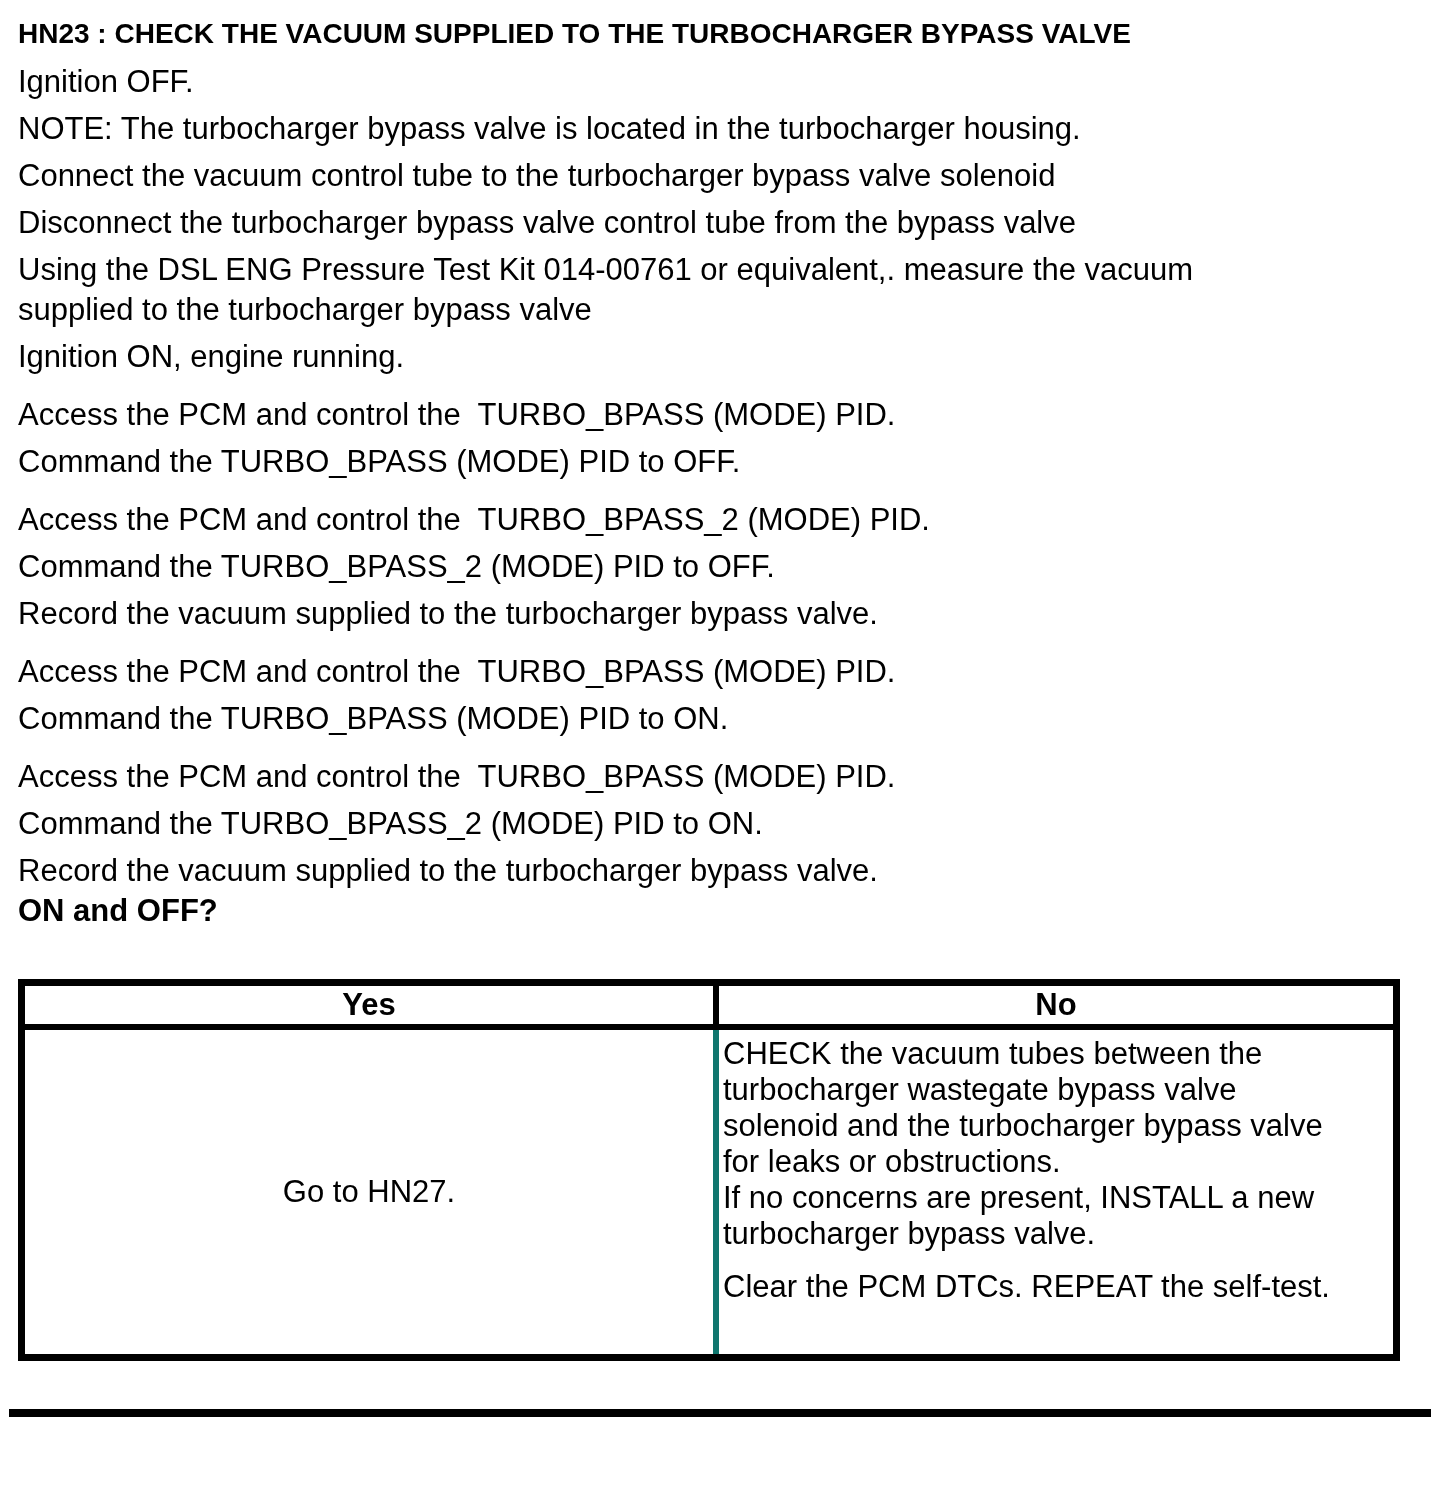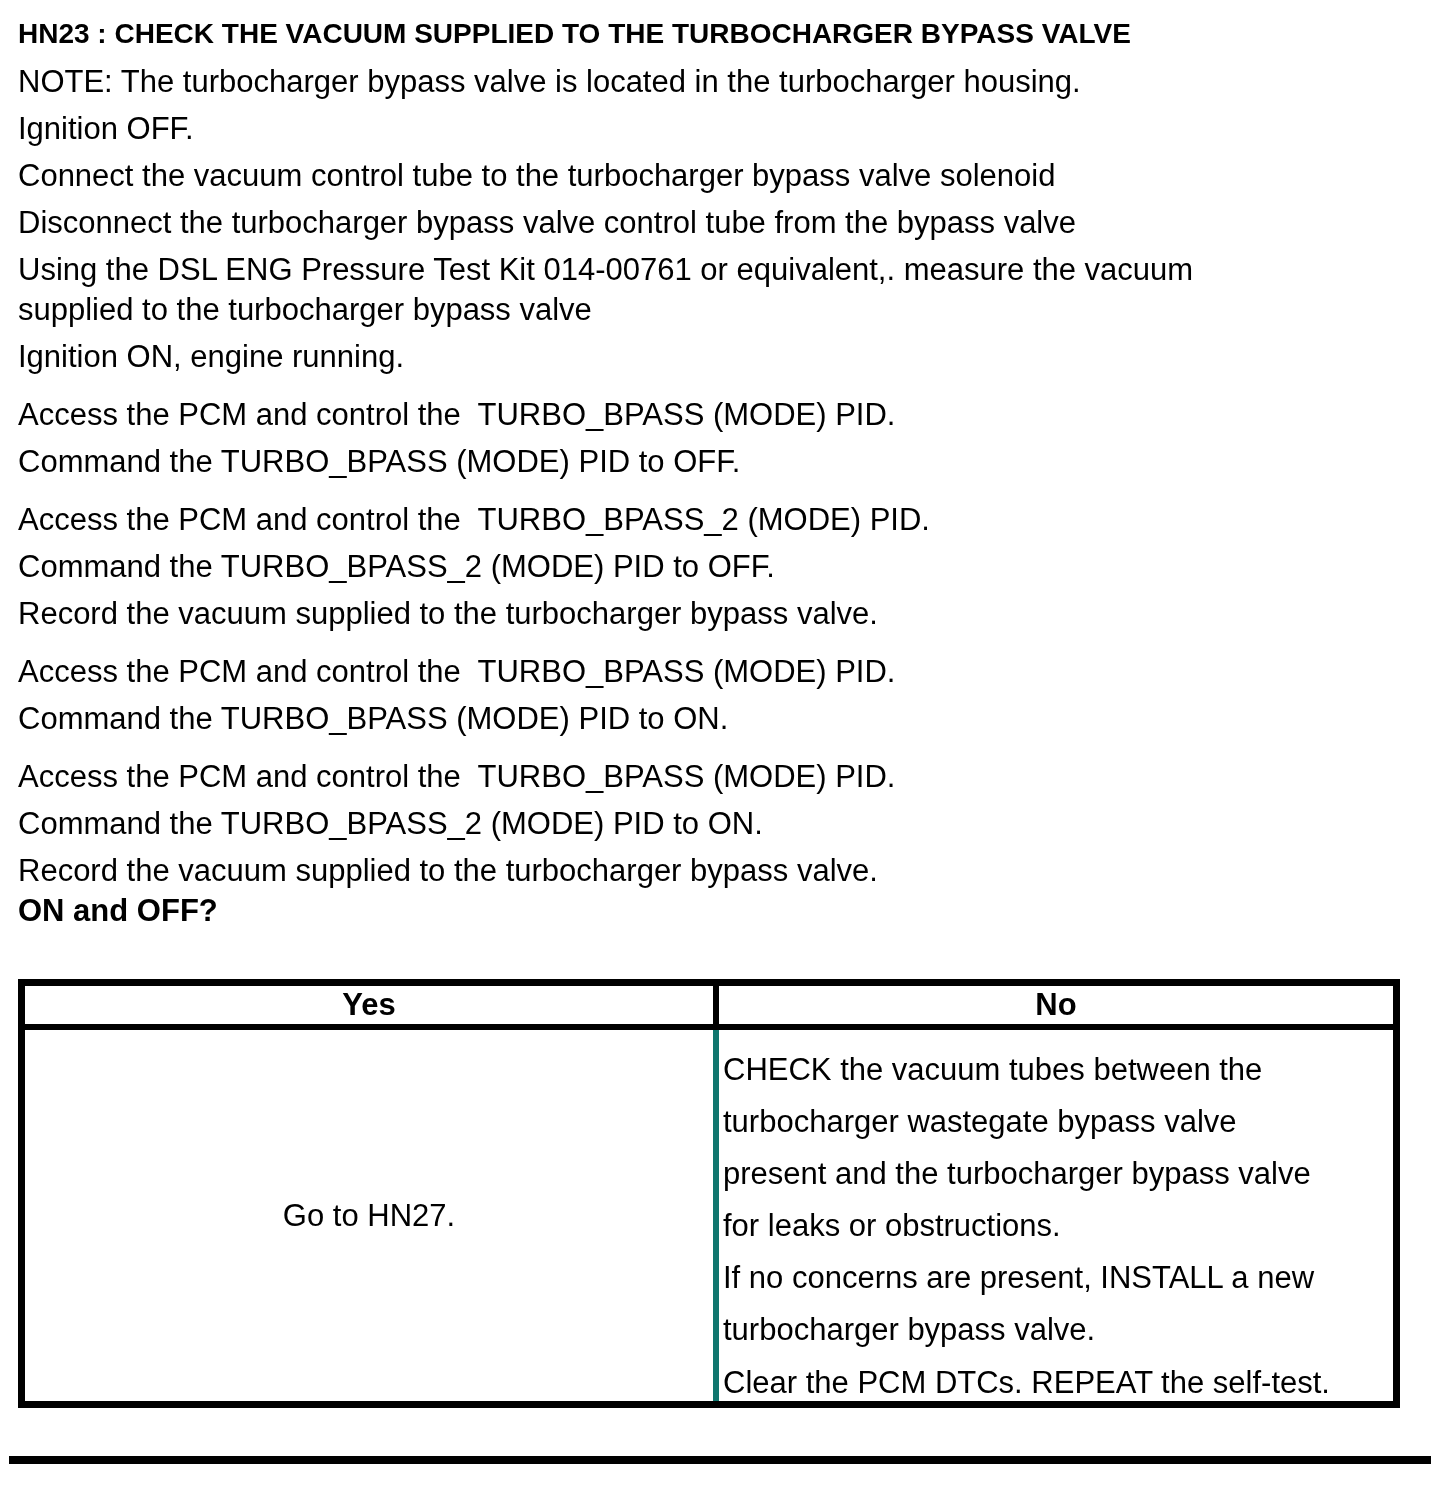--- a/index.html
+++ b/index.html
@@ -72,41 +72,40 @@
     white-space: pre;
   }
   .td-no {
     flex: 1 1 auto;
     padding: 6px 0 0 4px;
     font-size: 31px;
   }
   .no-line {
     line-height: 36px;
     white-space: pre;
-    margin-top: 16px;
   }
   .no-group-gap { margin-top: 17px; }
 
   .bottom-rule {
     height: 8px;
     background: #000000;
     width: 1422px;
     margin: 48px 0 0 -9px;
   }
 </style>
 </head>
 <body>
 
 <div class="page">
 
   <div class="heading">HN23 : CHECK THE VACUUM SUPPLIED TO THE TURBOCHARGER BYPASS VALVE</div>
 
   <div id="lines-root">
+      <div class="l">Ignition OFF.</div>
       <div class="l">NOTE: The turbocharger bypass valve is located in the turbocharger housing.</div>
-      <div class="l">Ignition OFF.</div>
       <div class="l">Connect the vacuum control tube to the turbocharger bypass valve solenoid</div>
       <div class="l">Disconnect the turbocharger bypass valve control tube from the bypass valve</div>
       <div class="l">Using the DSL ENG Pressure Test Kit 014-00761 or equivalent,. measure the vacuum</div>
       <div class="l cont">supplied to the turbocharger bypass valve</div>
       <div class="l">Ignition ON, engine running.</div>
       <div class="l para">Access the PCM and control the  TURBO_BPASS (MODE) PID.</div>
       <div class="l">Command the TURBO_BPASS (MODE) PID to OFF.</div>
       <div class="l para">Access the PCM and control the  TURBO_BPASS_2 (MODE) PID.</div>
       <div class="l">Command the TURBO_BPASS_2 (MODE) PID to OFF.</div>
       <div class="l">Record the vacuum supplied to the turbocharger bypass valve.</div>
@@ -122,21 +121,21 @@
     <div class="thead">
       <div class="th th-yes">Yes</div>
       <div class="th th-no">No</div>
     </div>
     <div class="tbody">
       <div class="td-yes">Go to HN27.</div>
       <div class="td-no" id="no-cell-root">
           <div class="no-group">
             <div class="no-line">CHECK the vacuum tubes between the</div>
             <div class="no-line">turbocharger wastegate bypass valve</div>
-            <div class="no-line">present and the turbocharger bypass valve</div>
+            <div class="no-line">solenoid and the turbocharger bypass valve</div>
             <div class="no-line">for leaks or obstructions.</div>
             <div class="no-line">If no concerns are present, INSTALL a new</div>
             <div class="no-line">turbocharger bypass valve.</div>
           </div>
           <div class="no-group no-group-gap">
             <div class="no-line">Clear the PCM DTCs. REPEAT the self-test.</div>
           </div>
         </div>
     </div>
   </div>

